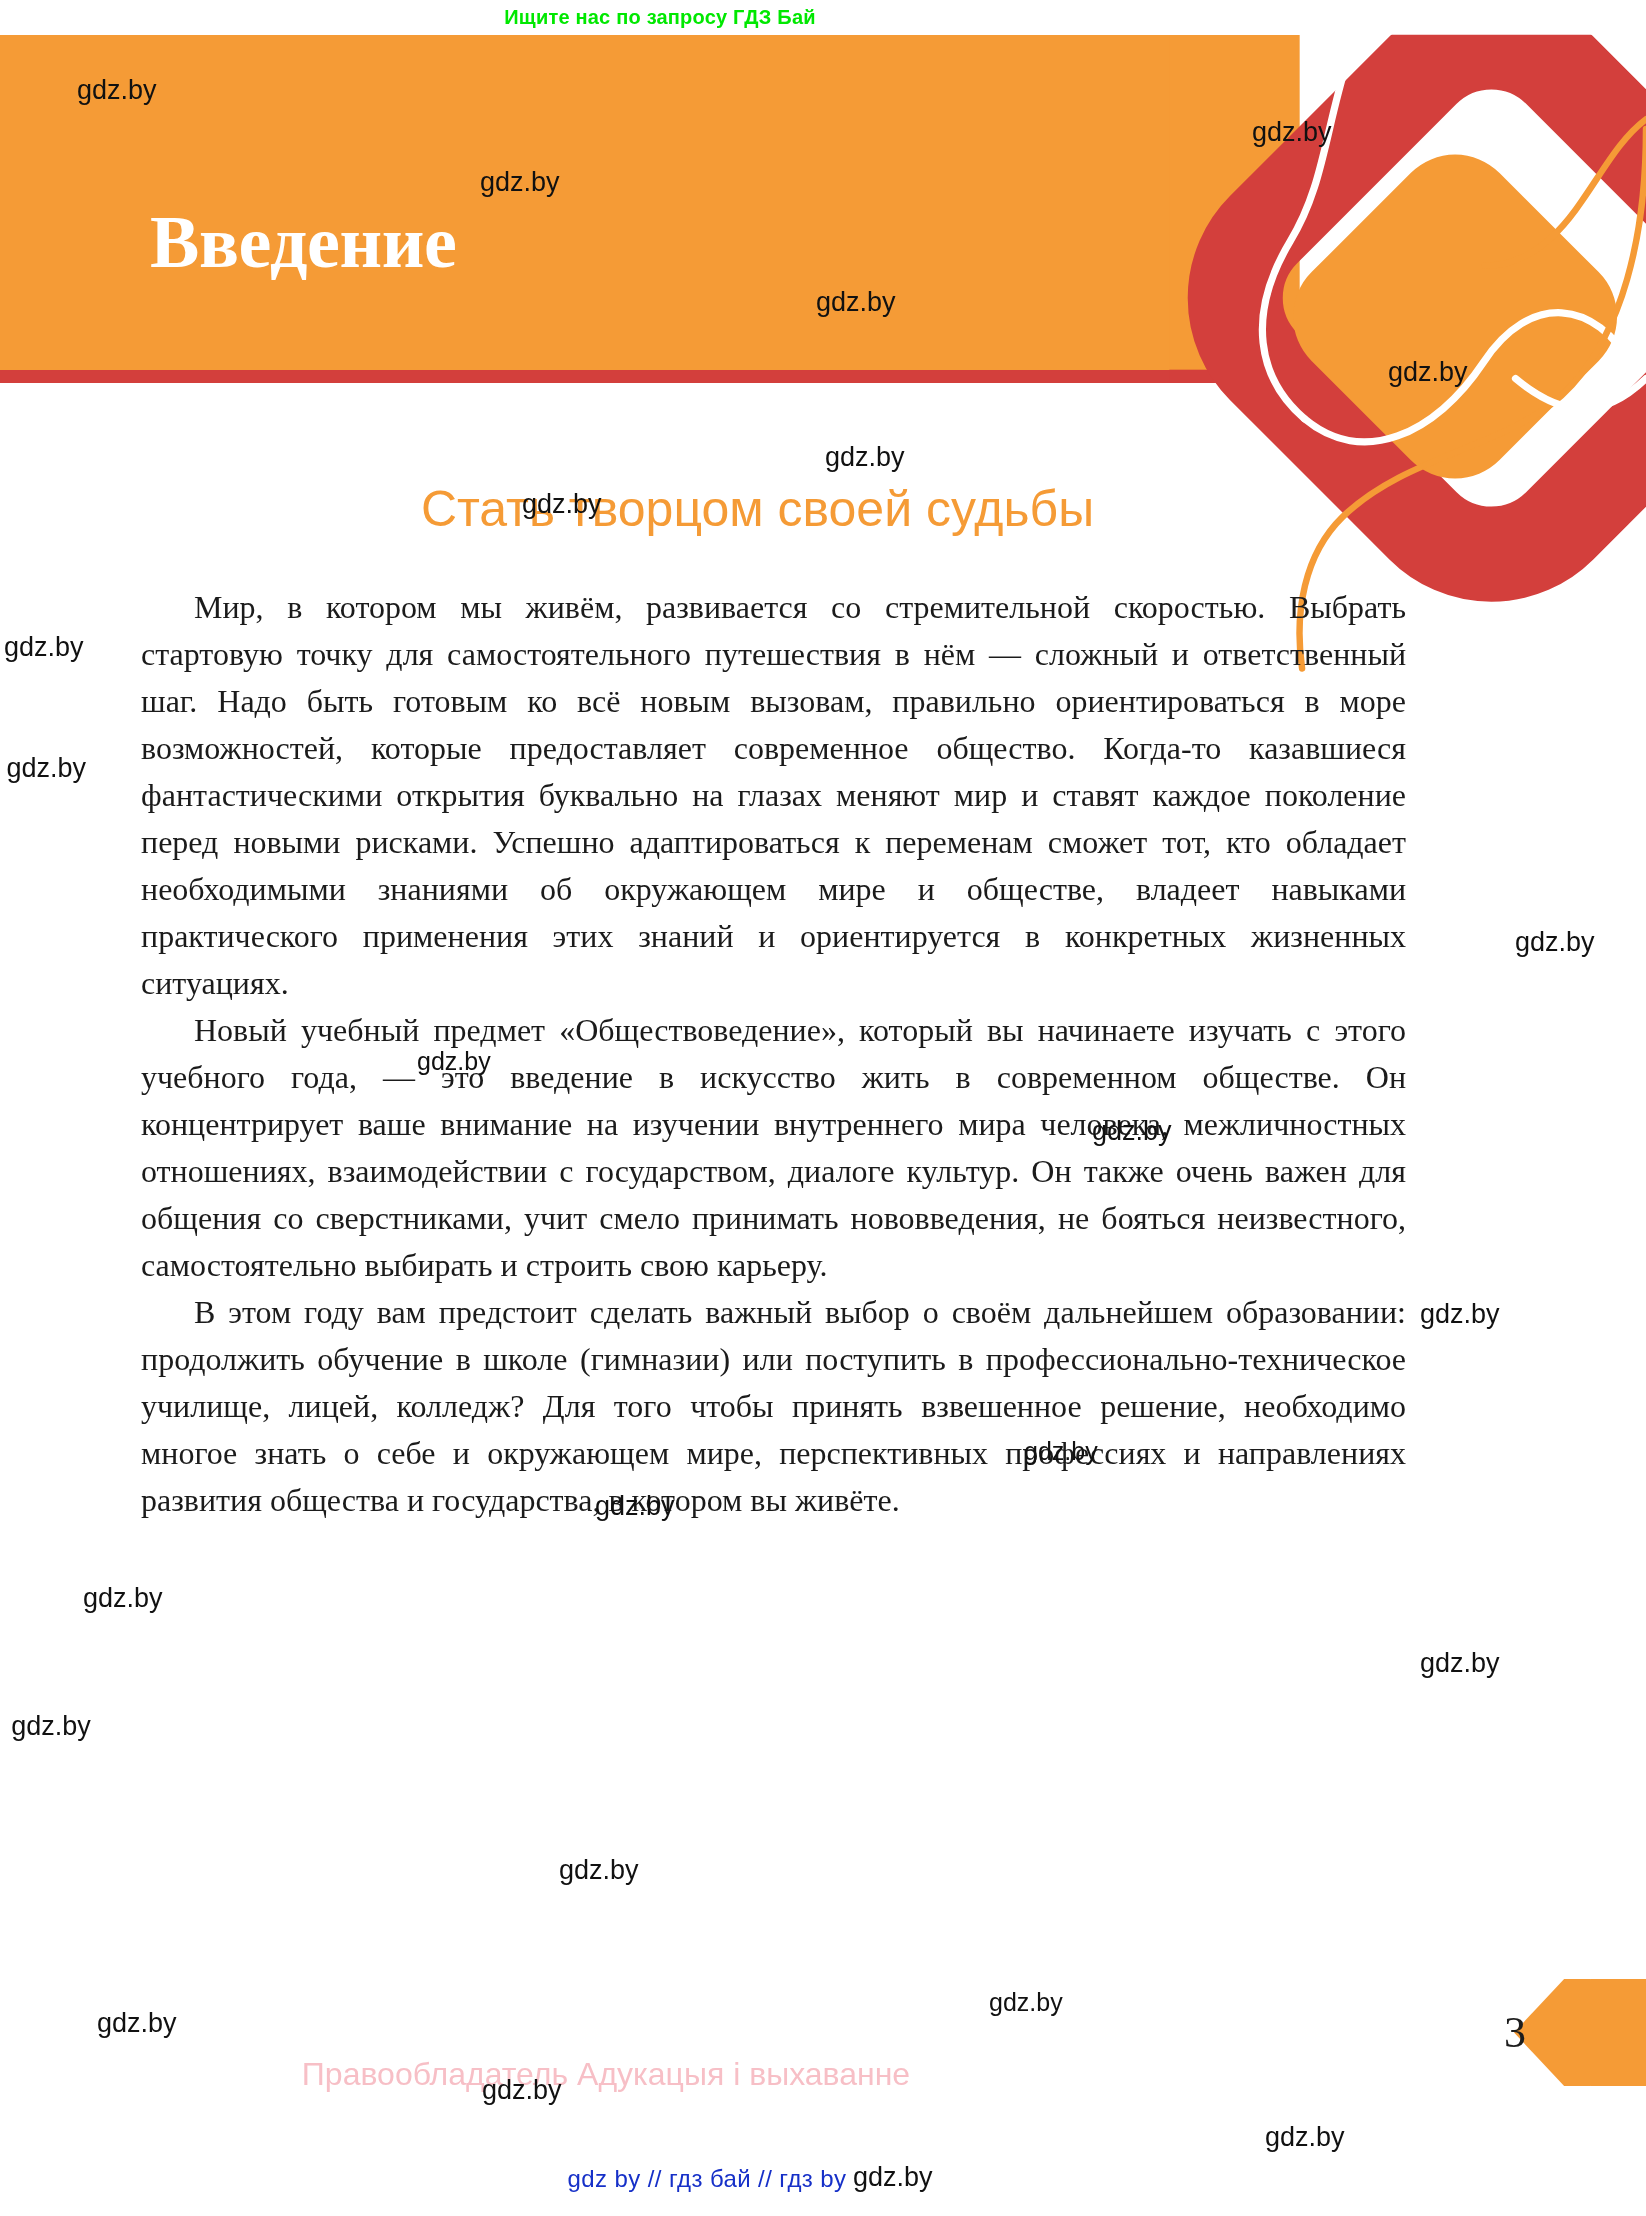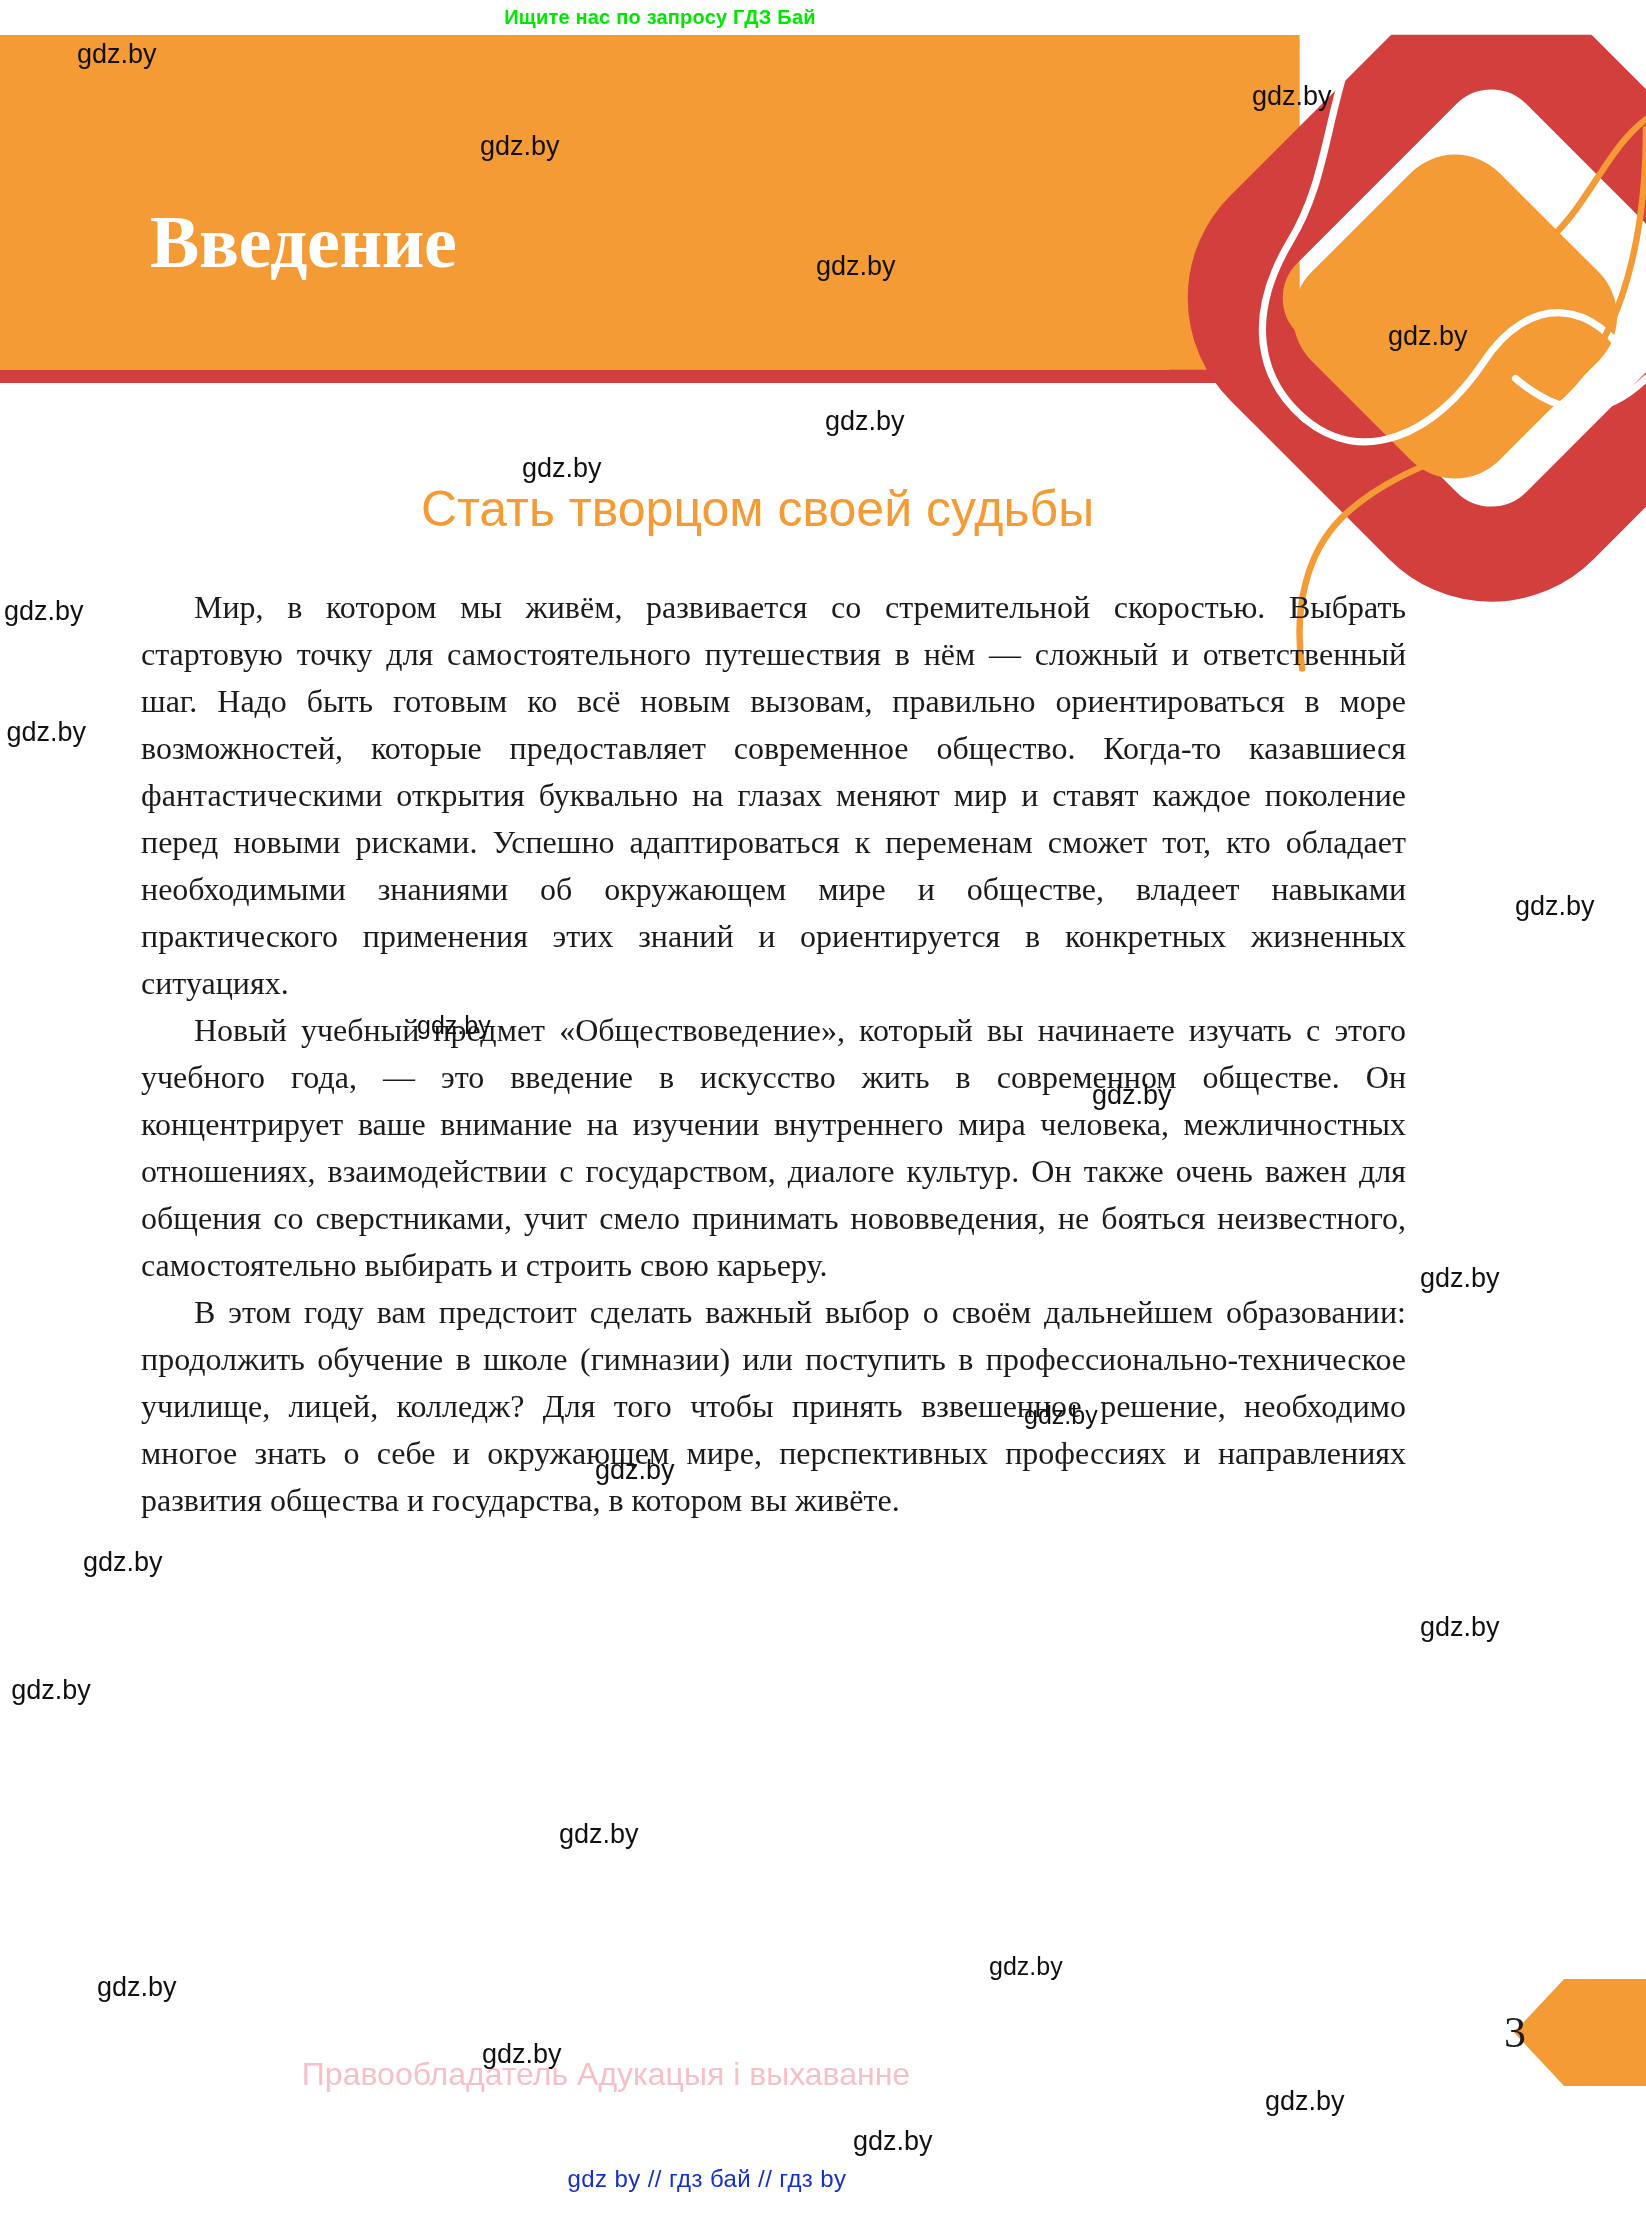--- a/index.html
+++ b/index.html
@@ -177,20 +177,21 @@
   }
 
   
   .wm {
     position: absolute;
     font-family: "Liberation Sans", "DejaVu Sans", sans-serif;
     color: #111111;
     white-space: nowrap;
     z-index: 15;
     pointer-events: none;
+    margin-top: 36px;
   }
 </style>
 </head>
 <body>
 
 <div class="promo-strip">
   <span class="promo-text">Ищите нас по запросу ГДЗ Бай</span>
 </div>
 
 <div class="header-band"></div>

